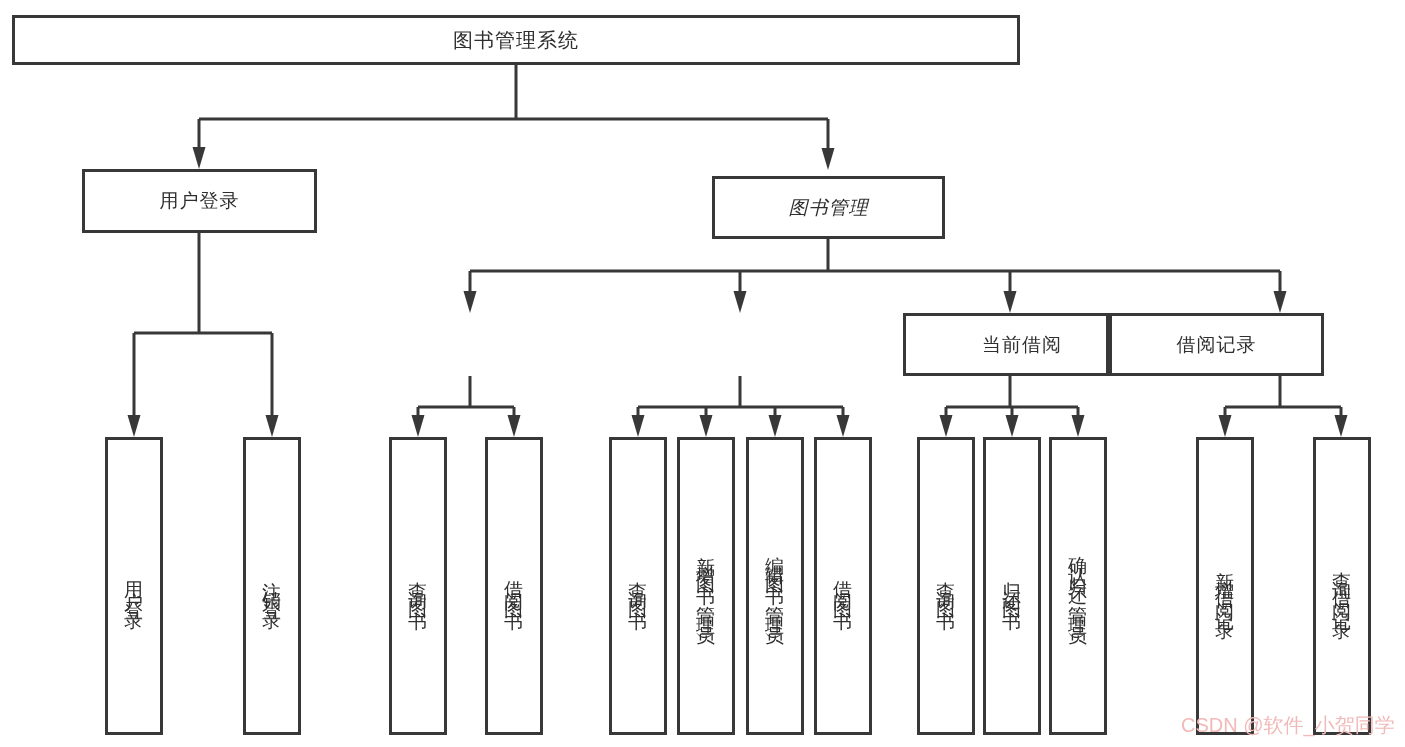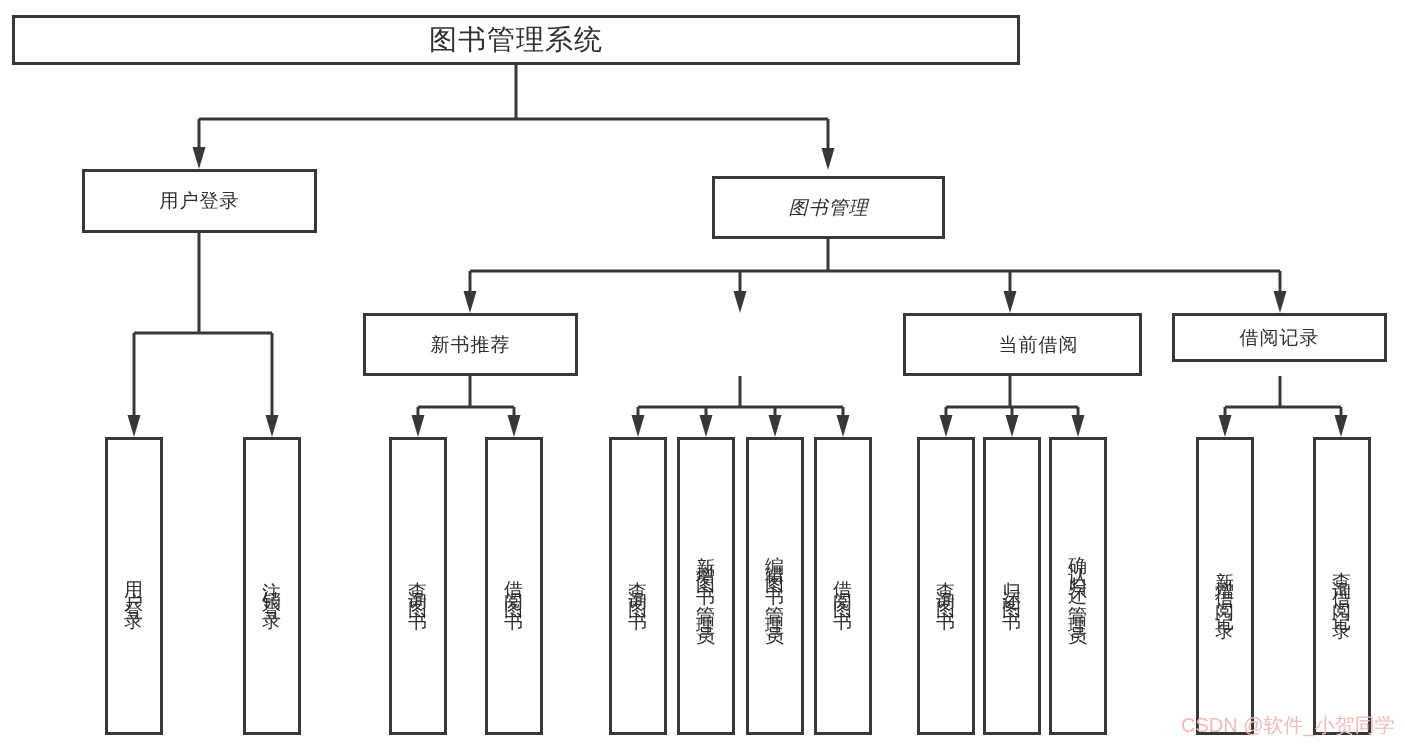--- a/index.html
+++ b/index.html
@@ -26,21 +26,21 @@
     align-items: center;
     justify-content: center;
     z-index: 2;
   }
   .hbox {
     font-size: 19px;
     letter-spacing: 1px;
     text-align: center;
   }
   .root {
-    font-size: 28px;
+    font-size: 20px;
   }
   .vbox {
     font-size: 19px;
     writing-mode: vertical-lr;
     text-orientation: mixed;
     letter-spacing: 10px;
     line-height: 1;
   }
   #watermark {
     position: absolute;
@@ -88,23 +88,22 @@
       <polygon points="1218.5,415 1231.5,415 1225,437"></polygon>
       <polygon points="1334.5,415 1347.5,415 1341,437"></polygon>
     </g>
   </svg>
 
   <div class="node hbox root" style="left:12px; top:15px; width:1008px; height:50px;">图书管理系统</div>
 
   <div class="node hbox" style="left:82px; top:169px; width:235px; height:64px;">用户登录</div>
   <div class="node hbox" style="left:712px; top:176px; width:233px; height:63px;font-style:italic;">图书管理</div>
 
-  <div class="node hbox" style="left:363px; top:313px; width:215px; height:63px;">新书推荐</div>
-  <div class="node hbox" style="left:903px; top:313px; width:239px; height:63px;padding-left:32px;">当前借阅</div>
-  <div class="node hbox" style="left:1172px; top:313px; width:215px; height:49px;">借阅记录</div>
+  <div class="node hbox" style="left:903px; top:313px; width:206px; height:63px;padding-left:32px;">当前借阅</div>
+  <div class="node hbox" style="left:1109px; top:313px; width:215px; height:63px;">借阅记录</div>
 
   <div class="node vbox" style="left:105px; top:437px; width:58px; height:298px;">用户登录</div>
   <div class="node vbox" style="left:243px; top:437px; width:58px; height:298px;">注销登录</div>
 
   <div class="node vbox" style="left:389px; top:437px; width:58px; height:298px;">查询图书</div>
   <div class="node vbox" style="left:485px; top:437px; width:58px; height:298px;">借阅图书</div>
 
   <div class="node vbox" style="left:609px; top:437px; width:58px; height:298px;">查询图书</div>
   <div class="node vbox" style="left:677px; top:437px; width:58px; height:298px;">新增图书（管理员）</div>
   <div class="node vbox" style="left:746px; top:437px; width:58px; height:298px;">编辑图书（管理员）</div>

